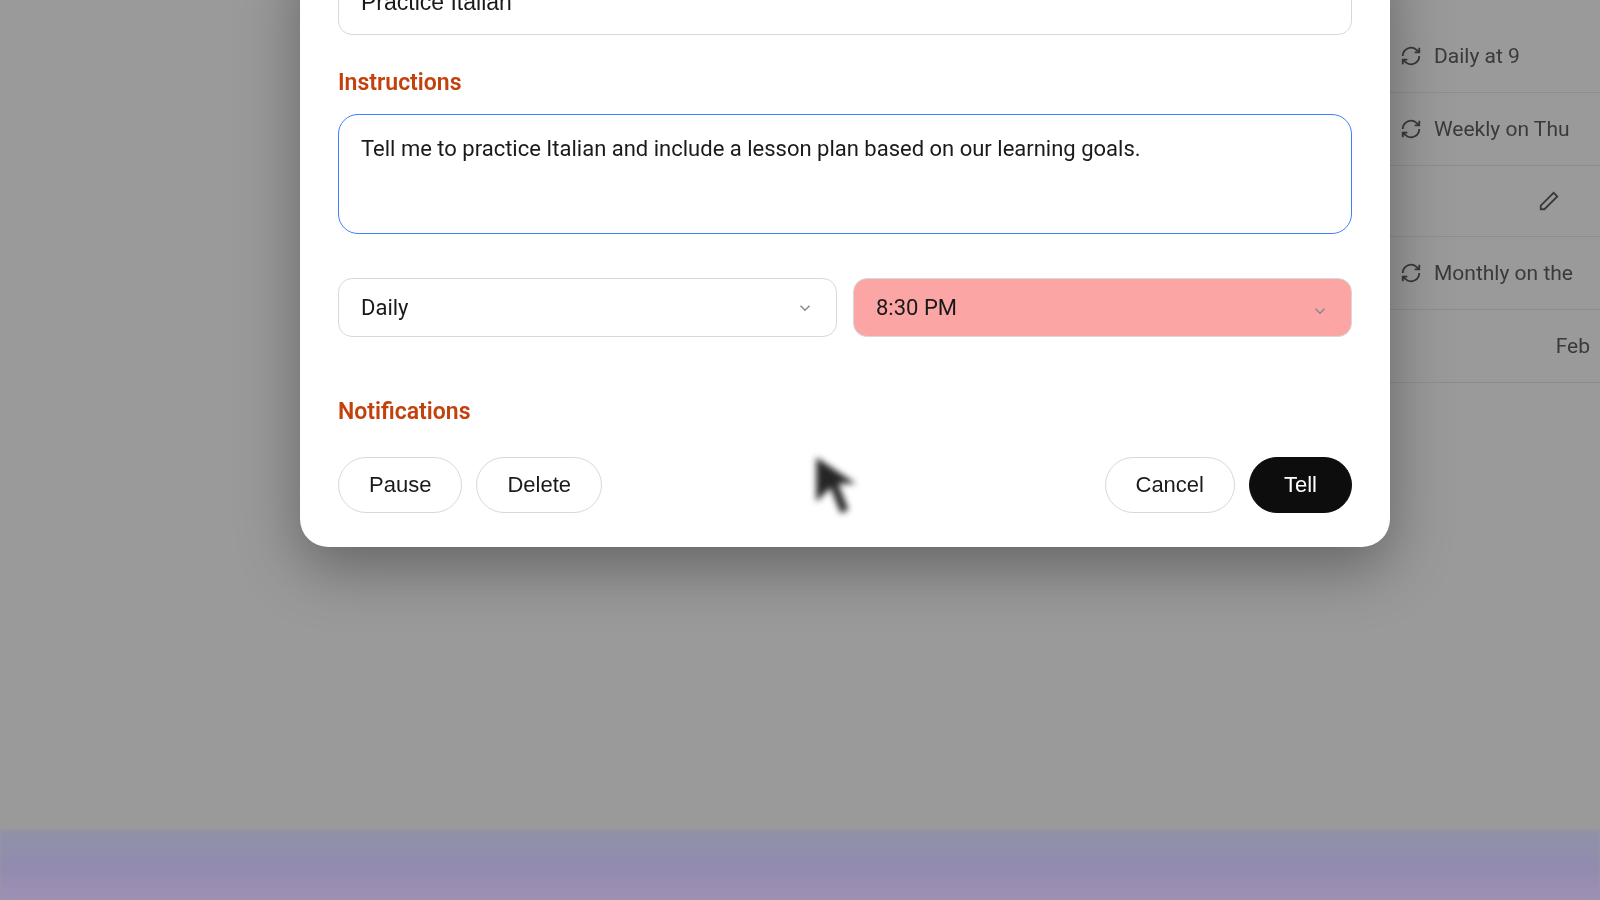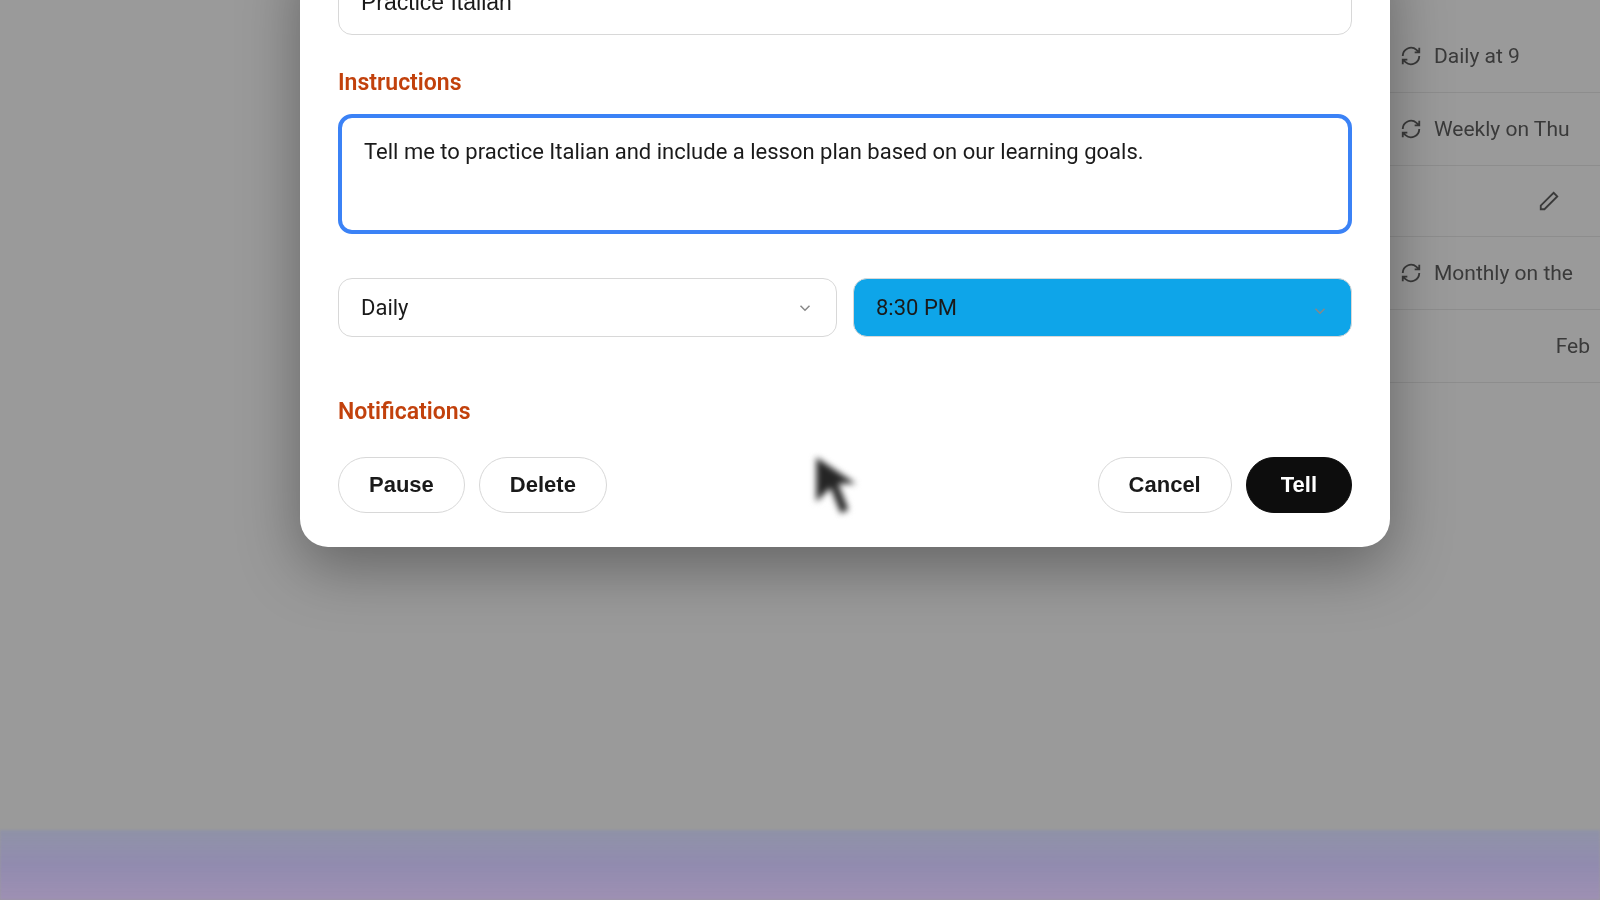--- a/index.html
+++ b/index.html
@@ -62,22 +62,22 @@
       background: #fff;
     }
     .section-label {
       font-size: 23px;
       font-weight: 600;
       color: #c2410c;
       margin-bottom: 18px;
     }
     .instructions-box {
       width: 100%;
-      border: 4px solid #3b82f6;
-      border-radius: 14px;
+      border: 1px solid #3b82f6;
+      border-radius: 20px;
       padding: 18px 22px;
       font-size: 22px;
       color: #1a1a1a;
       min-height: 120px;
       resize: none;
       font-family: inherit;
       line-height: 1.45;
       margin-bottom: 40px;
     }
     .schedule-row {
@@ -96,21 +96,21 @@
       align-items: center;
       justify-content: space-between;
       cursor: pointer;
     }
     .select-freq {
       flex: 1;
       background: #fff;
     }
     .select-time {
       flex: 1;
-      background: #0ea5e9;
+      background: #fca5a5;
       align-items: flex-end;
     }
     .chevron {
       width: 18px;
       height: 18px;
       color: #888;
     }
     .button-row {
       display: flex;
       align-items: center;
@@ -118,21 +118,21 @@
       margin-top: 32px;
     }
     .button-group {
       display: flex;
       gap: 14px;
     }
     .btn {
       border-radius: 999px;
       padding: 14px 30px;
       font-size: 22px;
-      font-weight: 700;
+      font-weight: 400;
       cursor: pointer;
       border: 1px solid #d8d8d8;
       background: #fff;
       color: #1a1a1a;
     }
     .btn-primary {
       background: #0d0d0d;
       color: #fff;
       border-color: #0d0d0d;
       padding: 14px 34px;

